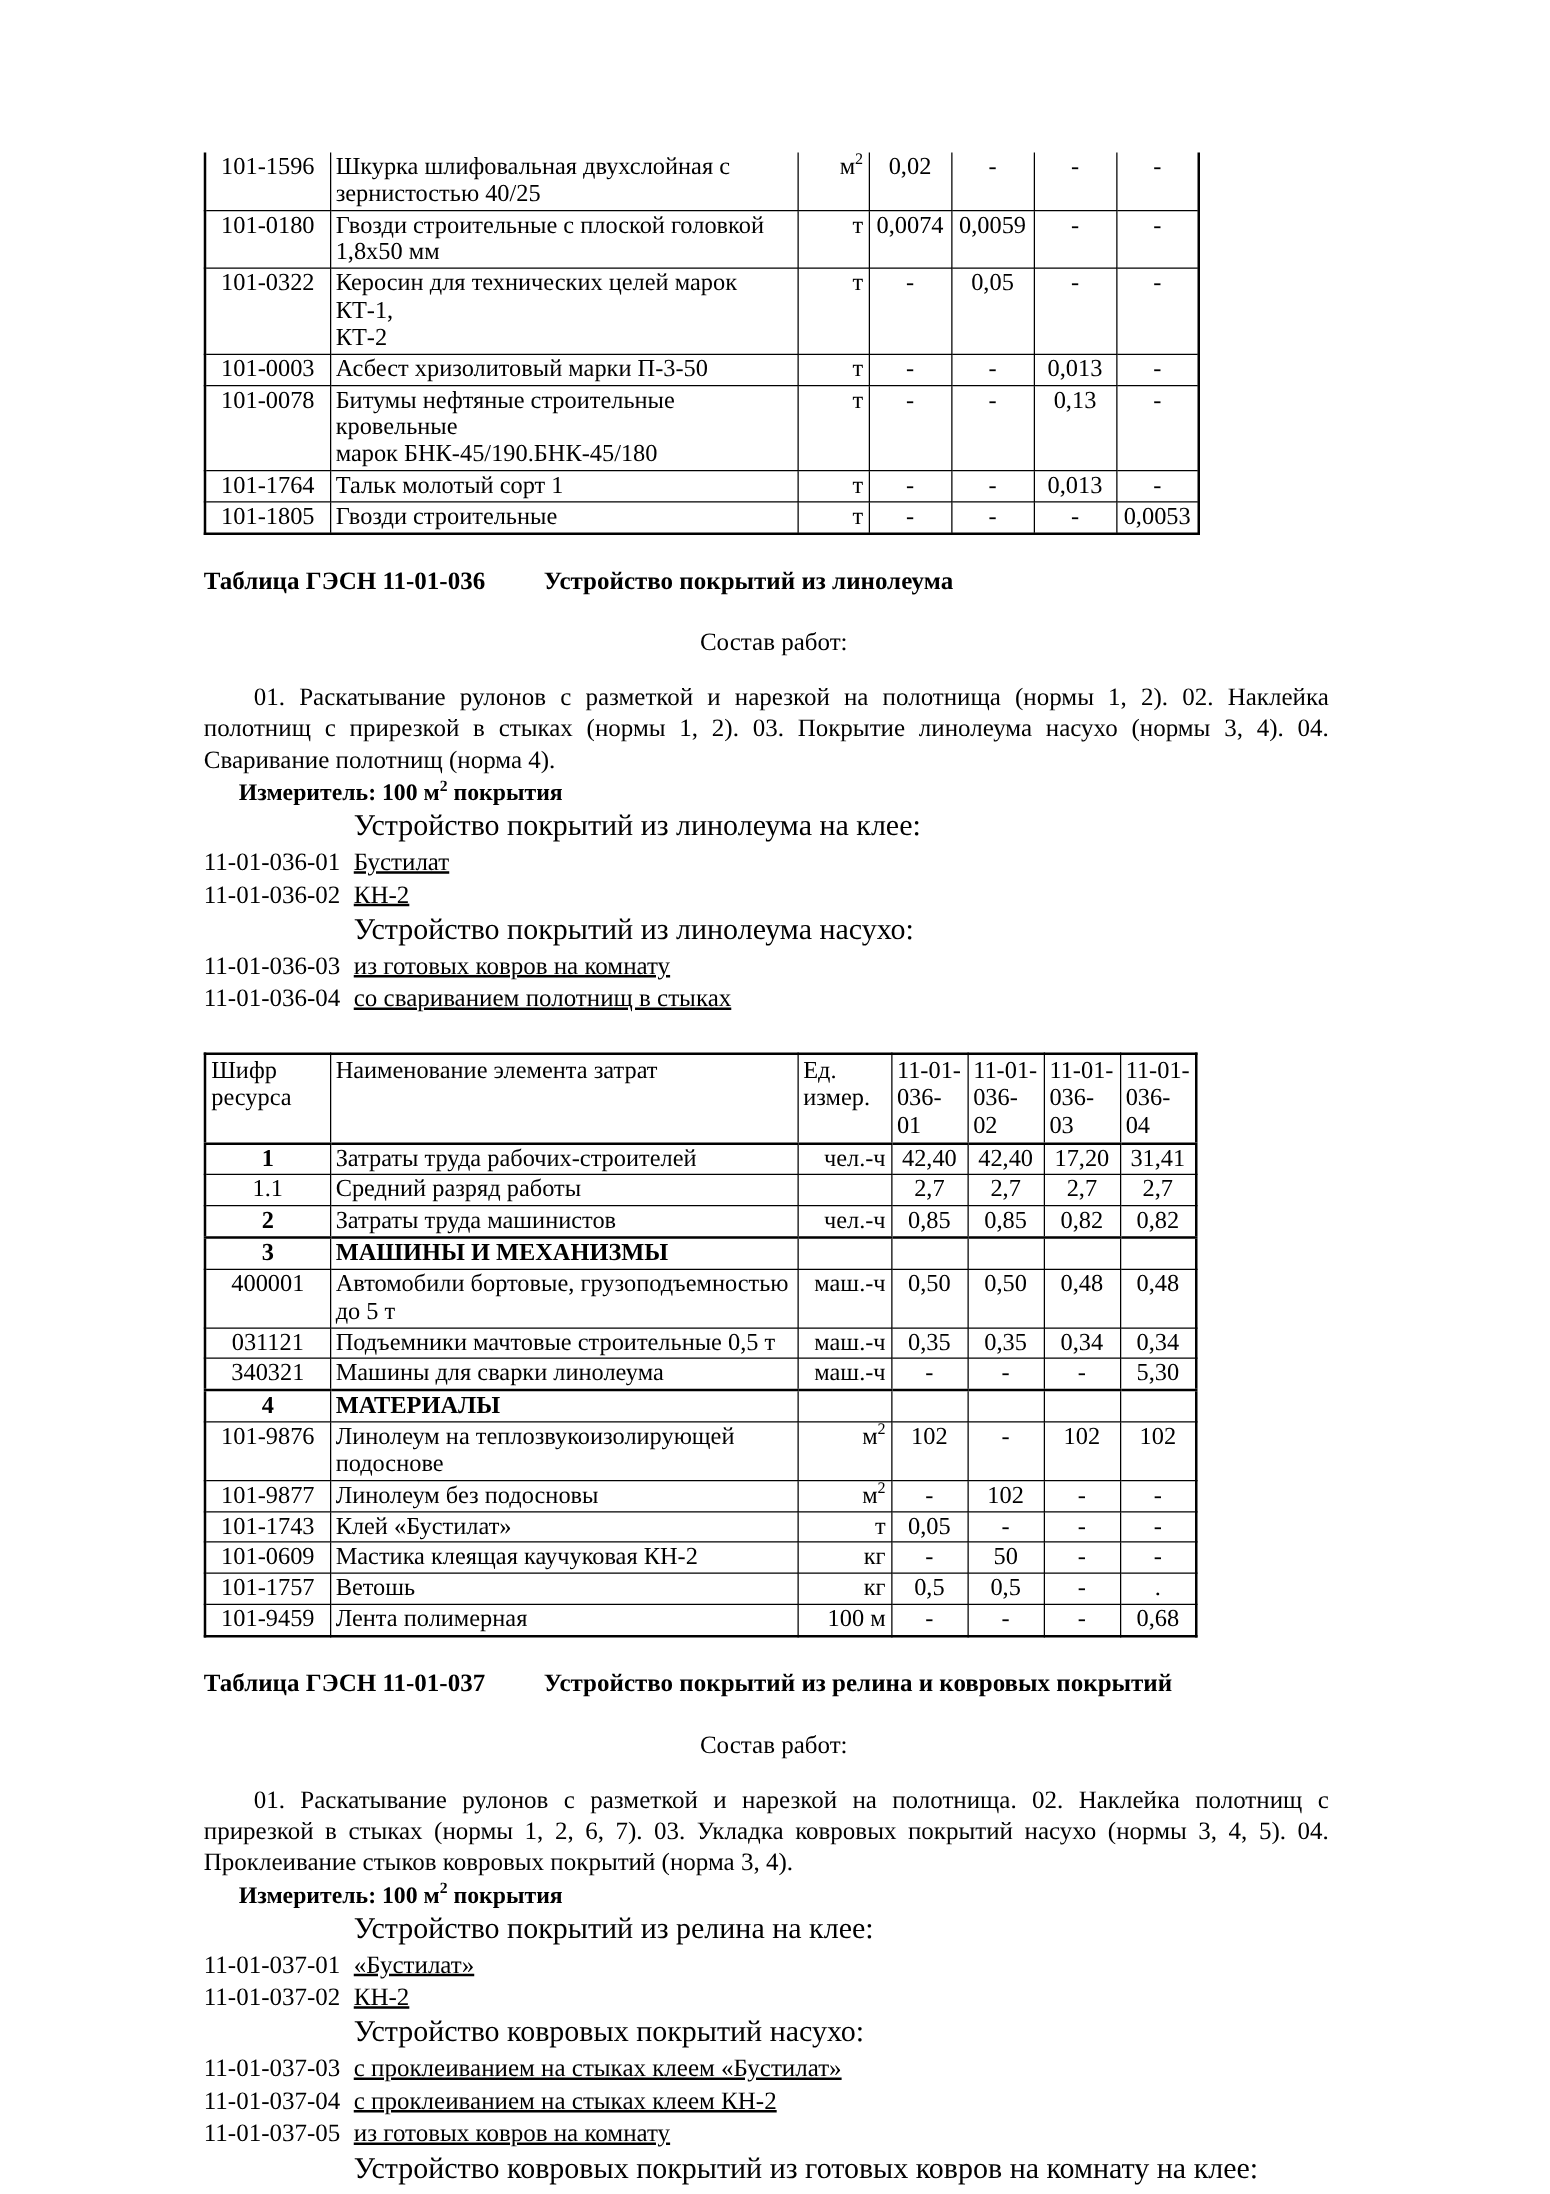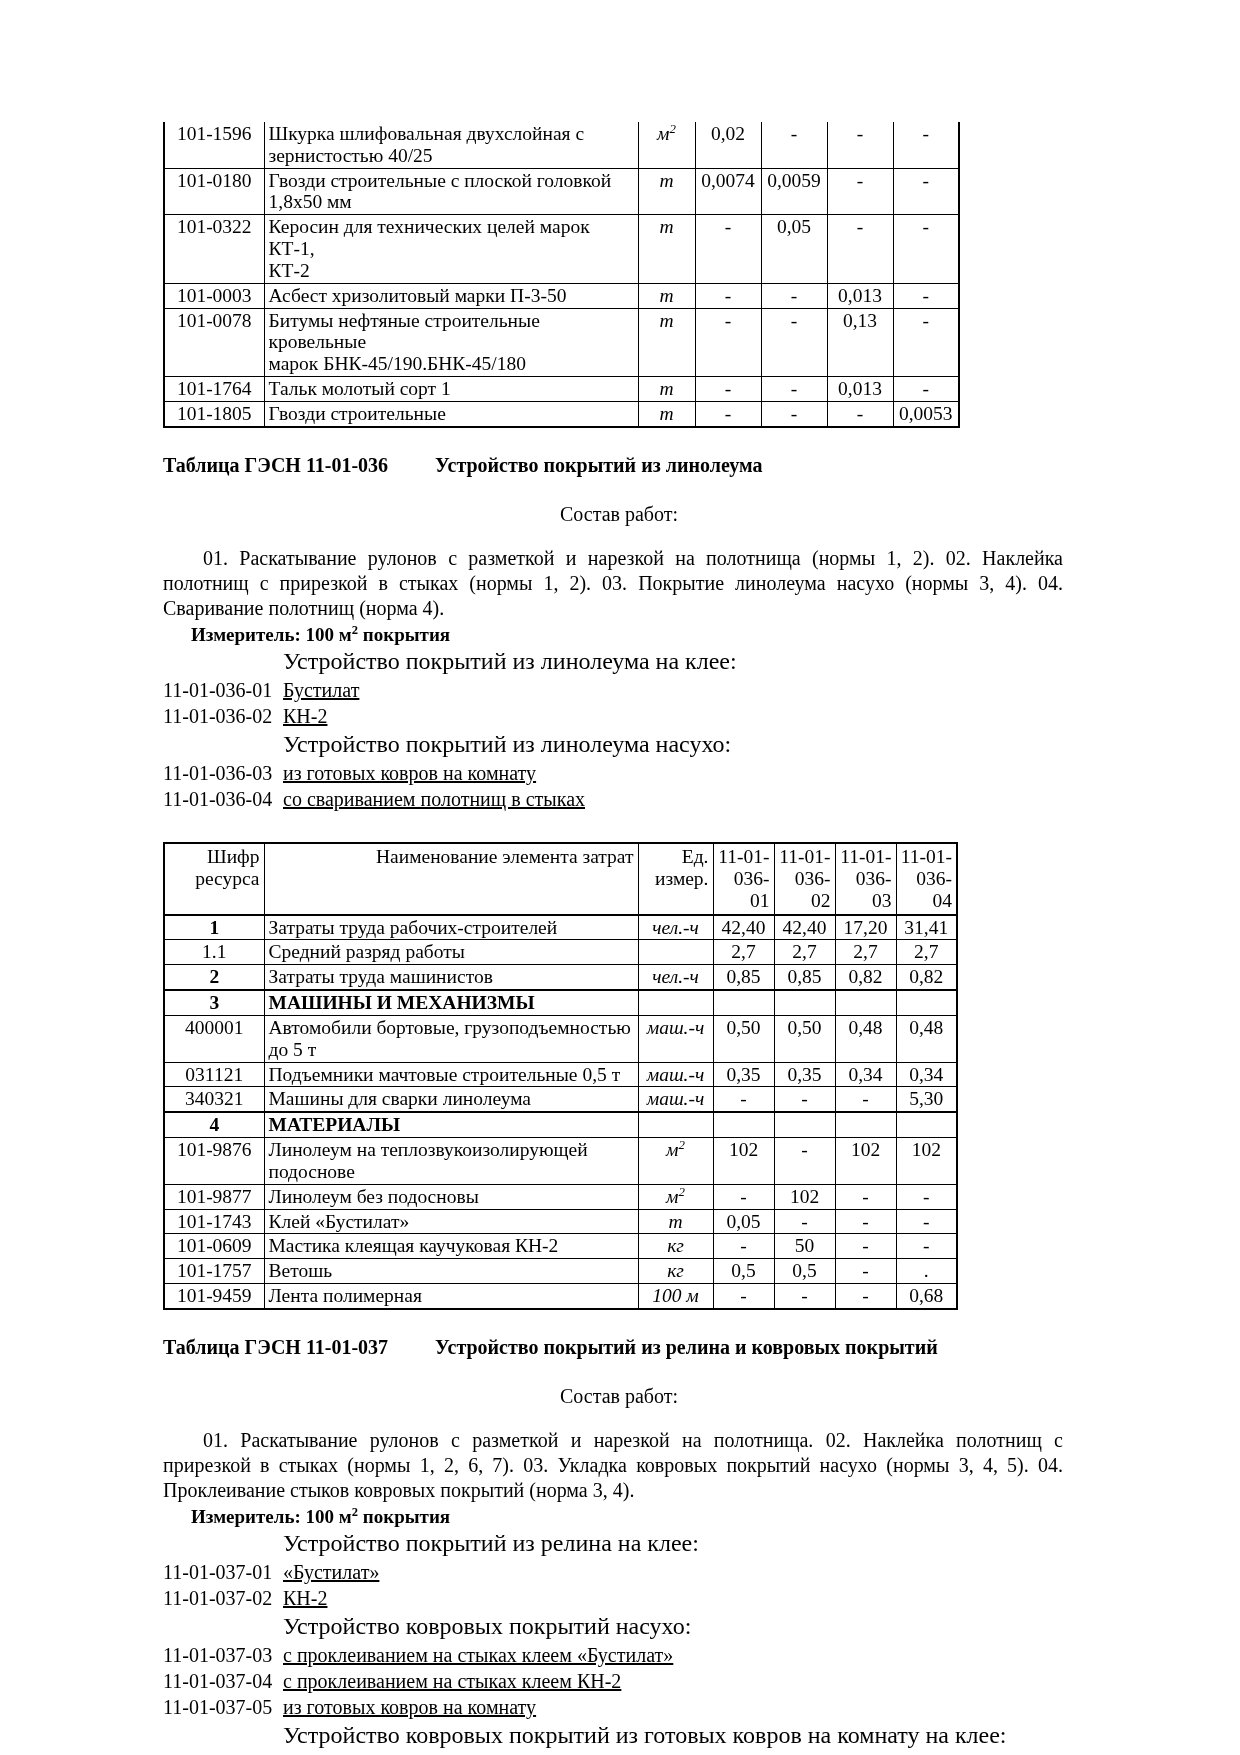--- a/index.html
+++ b/index.html
@@ -39,21 +39,21 @@
   table.grid td {
     border: 1.4px solid #000;
     padding: 1px 4px;
     vertical-align: top;
   }
   table.grid.tbl1 { border-top: none; }
   table.grid.tbl1 tr:first-child td { border-top: none; }
 
   .c-code   { text-align: center; white-space: nowrap; }
   .c-name   { text-align: left; }
-  .c-unit   { text-align: center; font-style: italic; }
+  .c-unit   { text-align: right; }
   .c-val    { text-align: center; }
   .bold     { font-weight: bold; }
 
   sup { font-size: 0.66em; vertical-align: super; line-height: 0; }
 
   
   .tbl1 col.k1 { width: 100px; }
   .tbl1 col.k2 { width: 374px; }
   .tbl1 col.k3 { width: 57px; }
   .tbl1 col.k4 { width: 66px; }
@@ -64,21 +64,21 @@
   
   .tbl2 col.k1 { width: 100px; }
   .tbl2 col.k2 { width: 374px; }
   .tbl2 col.k3 { width: 75px; }
   .tbl2 col.k4 { width: 61px; }
   .tbl2 col.k5 { width: 61px; }
   .tbl2 col.k6 { width: 61px; }
   .tbl2 col.k7 { width: 61px; }
 
   .tbl2 .hdr td {
-    text-align: right;
+    text-align: left;
     vertical-align: top;
     padding-top: 2px;
     padding-bottom: 2px;
   }
   .tbl2 .thick-top td { border-top-width: 2.6px; }
   .tbl2 { border: 2.6px solid #000; }
   .tbl1 { border-left: 2.4px solid #000; border-right: 2.4px solid #000; border-bottom: 2.4px solid #000;}
 
   .sect-title {
     margin-top: 26px;

